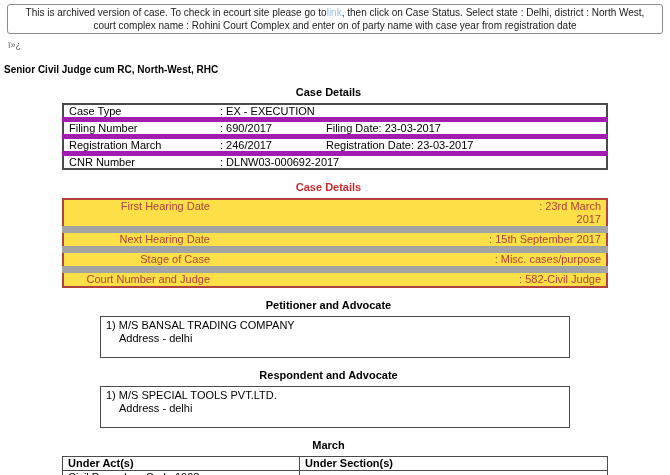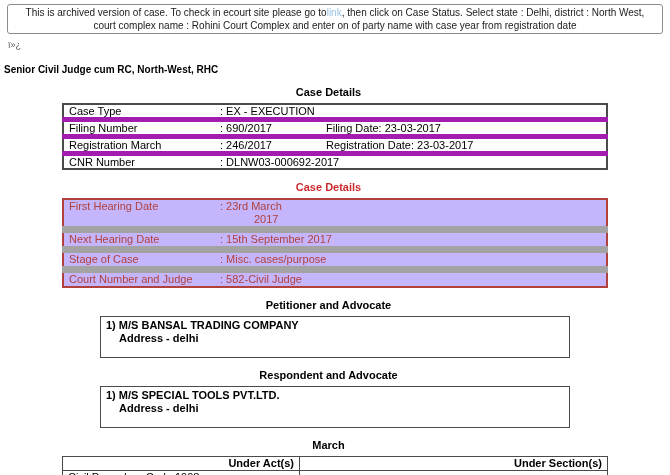--- a/index.html
+++ b/index.html
@@ -53,55 +53,55 @@
     border-top: 5px solid #a21caf;
   }
   .details-table tr:first-child td { border-top: none; }
   .details-table td.c1 { width: 152px; }
   .details-table td.c2 { width: 106px; }
   .details-table tr.bold-row td { font-weight: normal; }
 
   
   .status-table {
     border: 2px solid #b0413c;
-    background: #c4b5fd;
+    background: #fde047;
     color: #b0413c;
+    text-align: right;
   }
   .status-table td {
     padding: 0 5px;
     line-height: 13px;
     border-top: 7px solid #a3a3a3;
     vertical-align: top;
   }
   .status-table tr:first-child td { border-top: none; }
   .status-table td.c1 { width: 152px; }
   .status-line2 { margin-left: 34px; }
 
   
   .party-box {
     width: 470px;
     margin: 4px auto;
     border: 1px solid #4a4a4a;
     font-size: 11px;
     line-height: 13px;
     padding: 2px 5px 12px 5px;
-    font-weight: bold;
   }
   .party-address { margin-left: 13px; }
 
   
   .acts-table { border: 1px solid #4a4a4a; }
   .acts-table th, .acts-table td {
     border: 1px solid #4a4a4a;
     padding: 0 5px;
     height: 13px;
     line-height: 13px;
     font-size: 11px;
   }
-  .acts-table th { font-weight: bold; text-align: right; }
+  .acts-table th { font-weight: bold; text-align: left; }
   .acts-table td.center { text-align: left; }
   .acts-table .col-act { width: 237px; }
 </style>
 </head>
 <body>
 
 <div class="banner">
   <span>This is archived version of case. To check in ecourt site please go to</span><span class="banner-link">link</span><span>, then click on Case Status. Select state : Delhi, district : North West, court complex name : Rohini Court Complex and enter on of party name with case year from registration date</span>
 </div>
 

